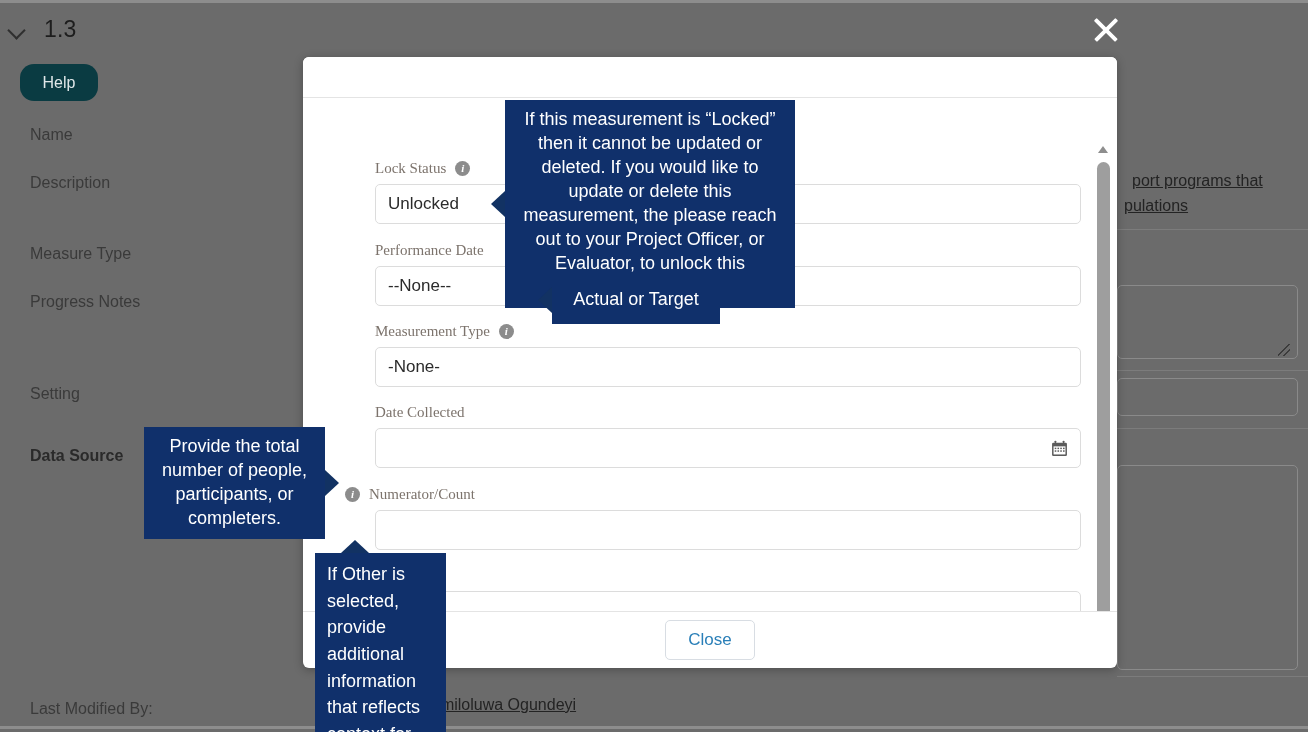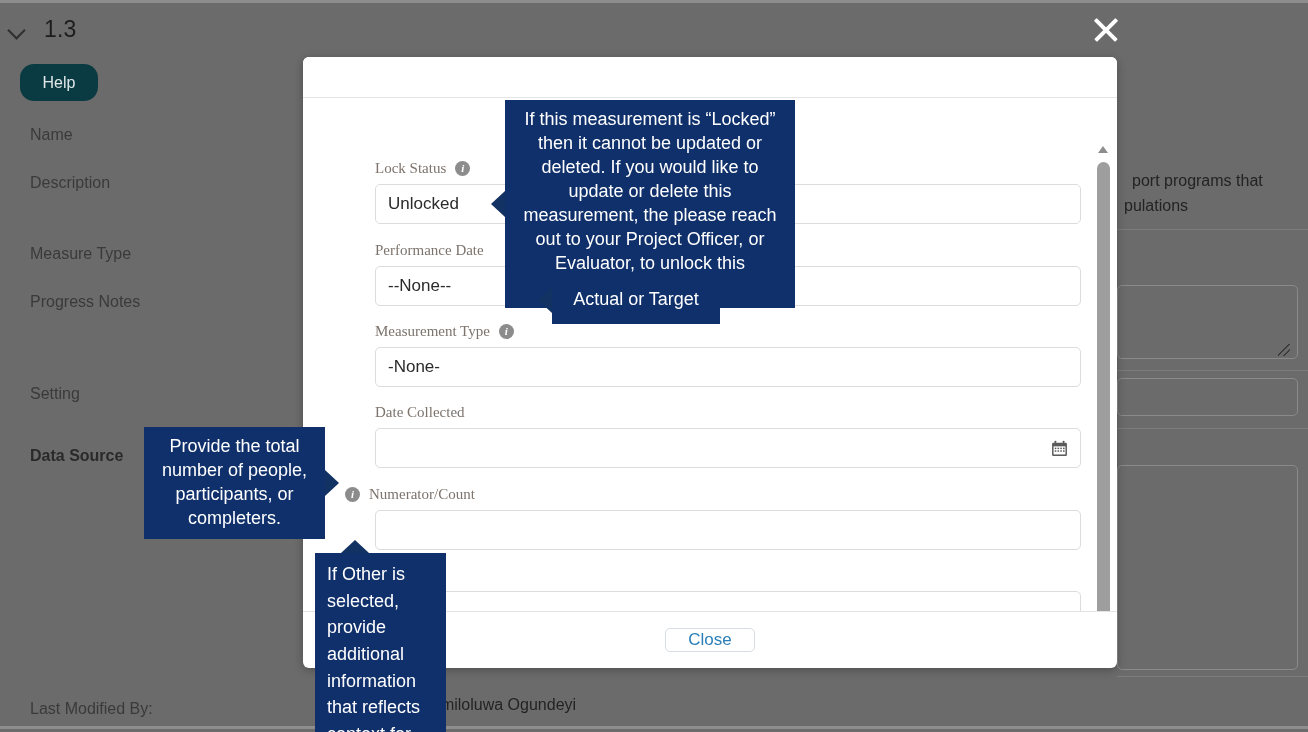--- a/index.html
+++ b/index.html
@@ -53,20 +53,21 @@
   .bg-label {
     position: absolute; left: 30px;
     font-size: 16px; color: #3a3a3a;
     white-space: nowrap;
   }
   .bg-label.bold { font-weight: 700; color: #2a2a2a; }
   .bg-text {
     position: absolute;
     font-size: 16px; color: #232323;
     white-space: nowrap;
+    text-decoration: underline;
   }
   .bg-sep {
     position: absolute; height: 1px; background: #7c7c7c;
   }
   .bg-field {
     position: absolute;
     border: 1px solid #8a8a8a;
     border-radius: 5px;
     background: transparent;
   }
@@ -106,21 +107,21 @@
   .modal-body {
     position: absolute; left: 0; top: 41px; right: 0; bottom: 57px;
     overflow: hidden;
   }
   .modal-footer {
     position: absolute; left: 0; right: 0; bottom: 0; height: 57px;
     border-top: 1px solid #e4e4e4;
     display: flex; align-items: center; justify-content: center;
   }
   .close-btn {
-    min-width: 84px; height: 24px; padding: 0 22px;
+    min-width: 84px; height: 40px; padding: 0 22px;
     background: #ffffff; color: #2a7fb8;
     border: 1px solid #d8dde3; border-radius: 5px;
     font-size: 17px; font-family: inherit; cursor: pointer;
   }
 
   
   .form { position: absolute; left: 72px; top: 0; width: 706px; }
   .field { position: absolute; left: 0; width: 706px; }
   .flabel {
     display: flex; align-items: center; gap: 9px;

